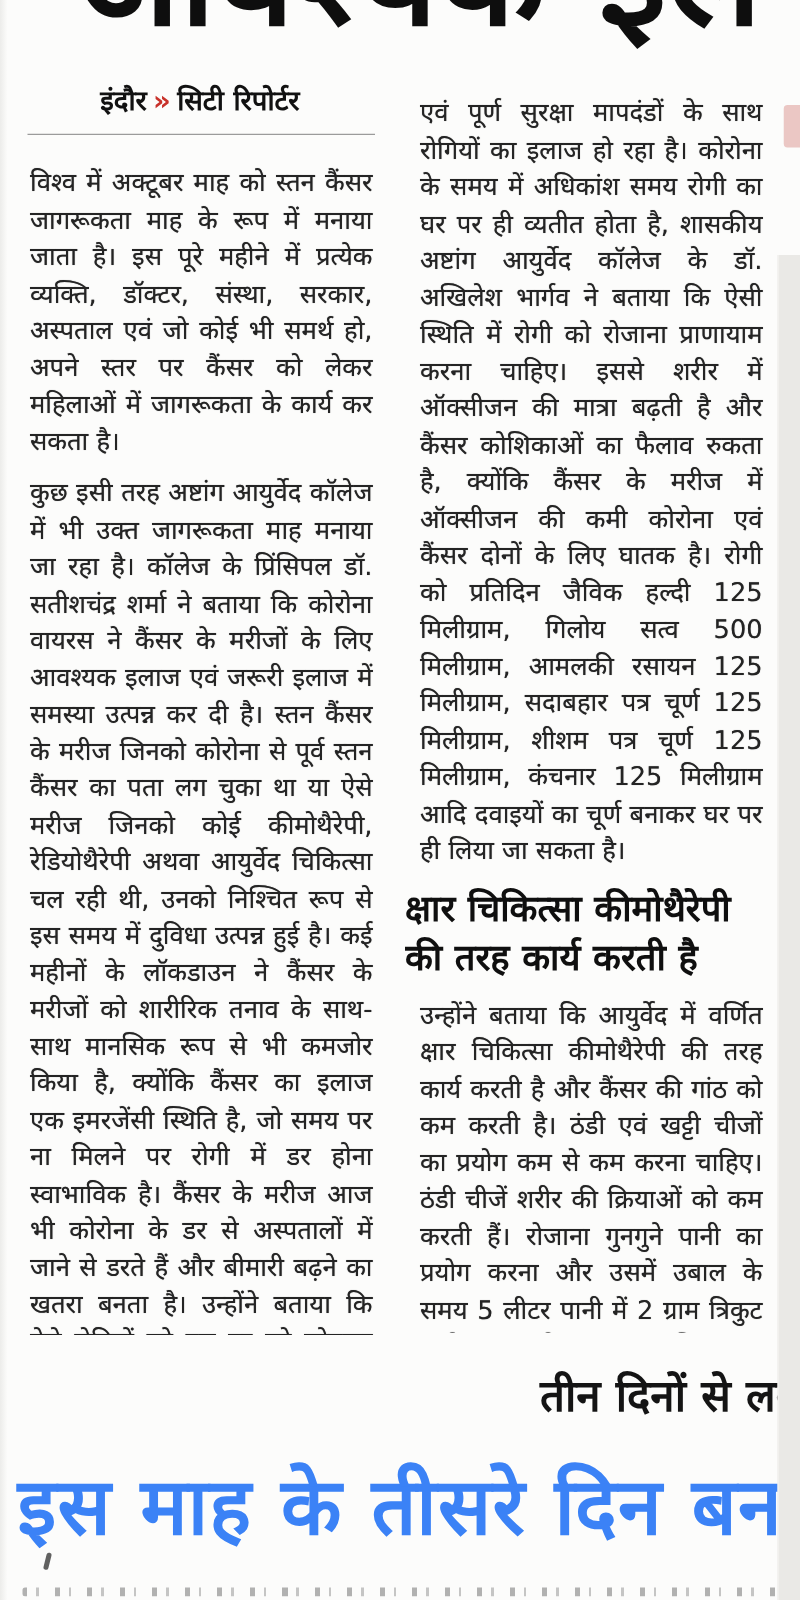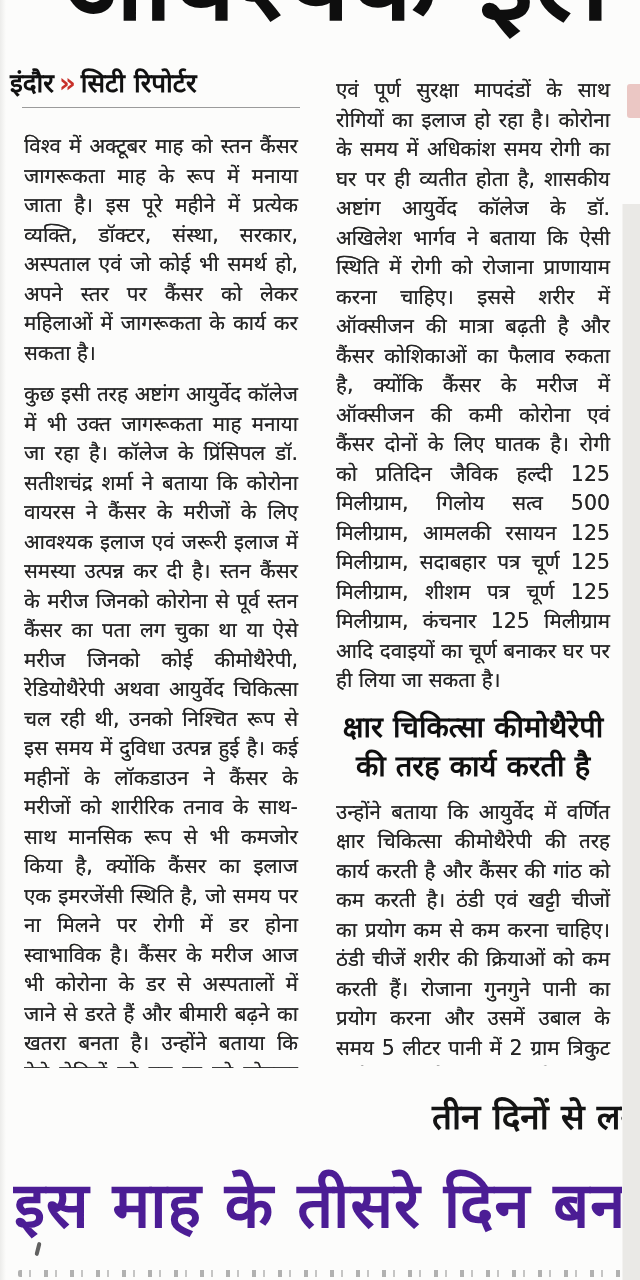--- a/index.html
+++ b/index.html
@@ -10,50 +10,50 @@
   }
   
   .top-clip{position:absolute;top:0;left:0;width:640px;height:42px;overflow:hidden;}
   .top-clip span{
     display:block;white-space:nowrap;font-weight:bold;color:#0e0e0e;
     font-size:110px;line-height:1;margin:-74px 0 0 60px;
     letter-spacing:2px;
   }
   
   .byline{
-    position:absolute;top:64px;left:10px;width:300px;text-align:left;
-    font-size:26px;font-weight:bold;color:#111;white-space:nowrap;
+    position:absolute;top:64px;left:10px;width:300px;text-align:center;
+    font-size:22px;font-weight:bold;color:#111;white-space:nowrap;
   }
   .byline .sep{color:#c8312a;padding:0 5px;}
   .byline-rule{
     position:absolute;top:107px;left:22px;width:278px;height:0;
     border:none;border-top:1.5px solid #9b9b9b;margin:0;
   }
   
   .col{
     position:absolute;text-align:justify;
     font-size:20.5px;line-height:29.5px;color:#242424;
     text-shadow:0 0 0.6px rgba(30,30,30,0.65);
     overflow:hidden;
   }
   .col p{margin:12px;}
   .col-left{left:12px;top:120px;width:298px;height:948px;}
   .col-right{left:324px;top:64px;width:298px;height:1002px;}
   .subhead{
-    font-size:29px;line-height:39px;font-weight:bold;text-align:center;
+    font-size:29px;line-height:39px;font-weight:bold;text-align:left;
     color:#0f0f0f;margin:8px 0 10px;text-shadow:none;
   }
   
   .teaser{
     position:absolute;top:1092px;left:432px;white-space:nowrap;
     font-size:35px;font-weight:bold;color:#141414;
   }
   .bigline{
     position:absolute;top:1160px;left:14px;white-space:nowrap;
-    font-size:63px;font-weight:bold;color:#4c1d95;letter-spacing:1px;
+    font-size:63px;font-weight:bold;color:#3b82f6;letter-spacing:1px;
   }
   
   .bottom-strokes{
     position:absolute;top:1270px;left:18px;width:606px;height:7px;opacity:.55;
     background:
       repeating-linear-gradient(90deg,
         rgba(70,70,70,.75) 0 4px, transparent 4px 11px,
         rgba(70,70,70,.55) 11px 13px, transparent 13px 26px);
     border-radius:2px;
   }

